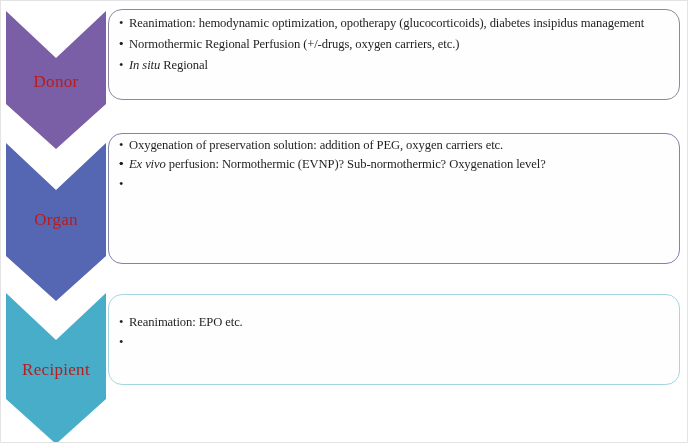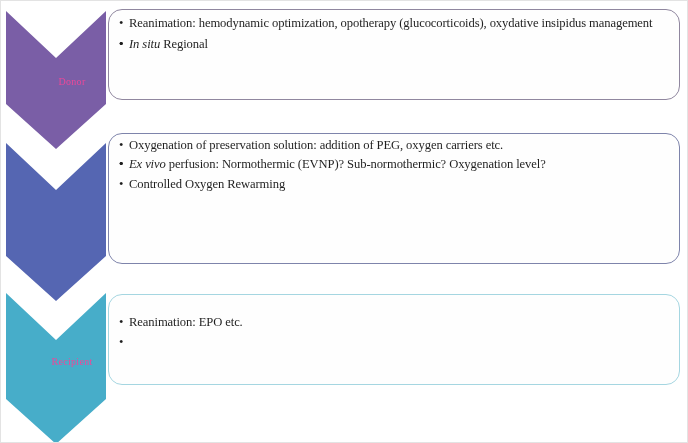--- a/index.html
+++ b/index.html
@@ -20,29 +20,28 @@
   .chevrons {
     position: absolute;
     left: 0;
     top: 0;
   }
   .stage-label {
     position: absolute;
     left: 5px;
     width: 100px;
     text-align: center;
-    font-size: 10px;
+    font-size: 17px;
     line-height: 18px;
-    color: #ec4899;
+    color: #b91c1c;
     letter-spacing: 0.3px;
-    padding-left: 16px;
   }
   .label-donor     { top: 72px; }
   .label-organ     { top: 210px; }
-  .label-recipient { top: 352px; }
+  .label-recipient { top: 360px; }
 
   .box {
     position: absolute;
     left: 107px;
     width: 572px;
     background: #fefefe;
     border-radius: 14px;
     box-sizing: border-box;
     border: 1px solid #999;
   }
@@ -77,32 +76,33 @@
 
 <div class="figure">
 
   <svg class="chevrons" width="115" height="443" viewBox="0 0 115 443" aria-hidden="true">
     <polygon points="5,10 55,57 105,10 105,103 55,148 5,103" fill="#7a5ea6"></polygon>
     <polygon points="5,142 55,189 105,142 105,255 55,300 5,255" fill="#5566b2"></polygon>
     <polygon points="5,292 55,339 105,292 105,398 55,443 5,398" fill="#47adc9"></polygon>
   </svg>
 
   <div class="stage-label label-donor">Donor</div>
+  <div class="stage-label label-organ">Organ</div>
   <div class="stage-label label-recipient">Recipient</div>
 
   <div class="box box-donor">
     <ul>
       <li>
-        <span class="bullet">•</span><i></i><span>Reanimation: hemodynamic optimization, opotherapy (glucocorticoids), oxydative insipidus management</span>
+        <span class="bullet">•</span><i></i><span>Reanimation: hemodynamic optimization, opotherapy (glucocorticoids), diabetes insipidus management</span>
       </li>
       <li>
         <span class="bullet">•</span><i></i>
       </li>
       <li>
-        <span class="bullet">•</span><i></i>
+        <span class="bullet">•</span><i></i><span>Normothermic Regional Perfusion (+/-drugs, oxygen carriers, etc.)</span>
       </li>
       <li>
         <span class="bullet">•</span><i>In situ</i><span> Regional</span>
       </li>
     </ul>
   </div>
 
   <div class="box box-organ">
     <ul>
       <li>
@@ -111,21 +111,21 @@
       <li>
         <span class="bullet">•</span><i></i>
       </li>
       <li>
         <span class="bullet">•</span><i></i>
       </li>
       <li>
         <span class="bullet">•</span><i>Ex vivo</i><span> perfusion: Normothermic (EVNP)? Sub-normothermic? Oxygenation level?</span>
       </li>
       <li>
-        <span class="bullet">•</span><i></i><span>Controlled Oxygen Rewarming</span>
+        <span class="bullet">•</span><i></i>
       </li>
     </ul>
   </div>
 
   <div class="box box-recipient">
     <ul>
       <li>
         <span class="bullet">•</span><i></i><span>Reanimation: EPO etc.</span>
       </li>
       <li>

